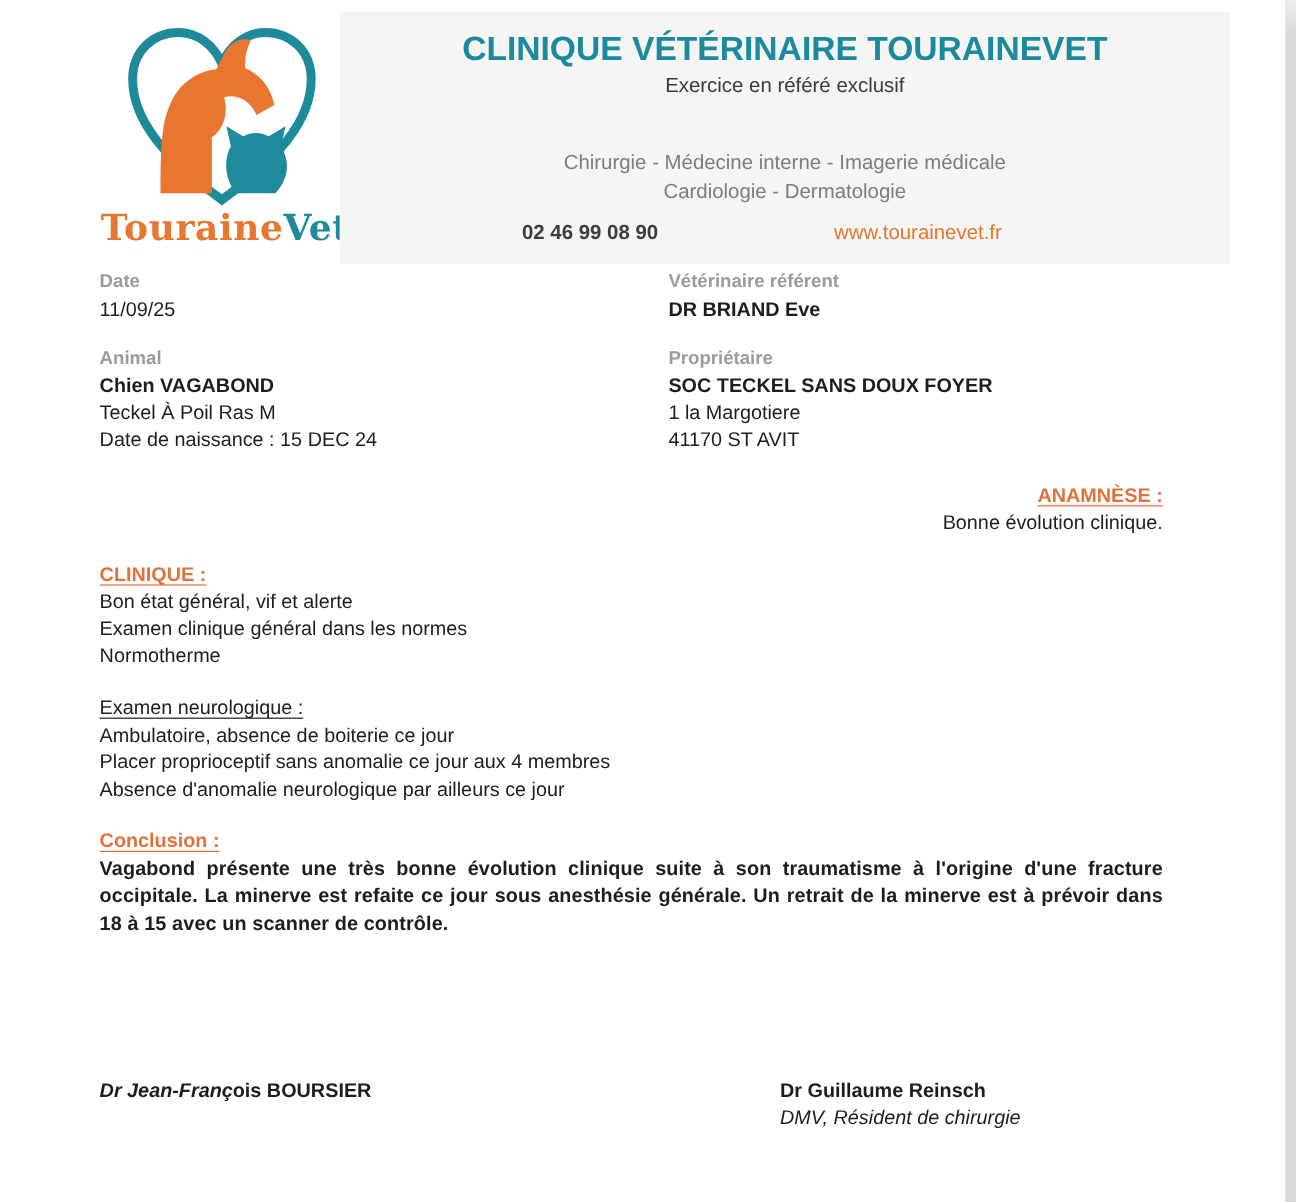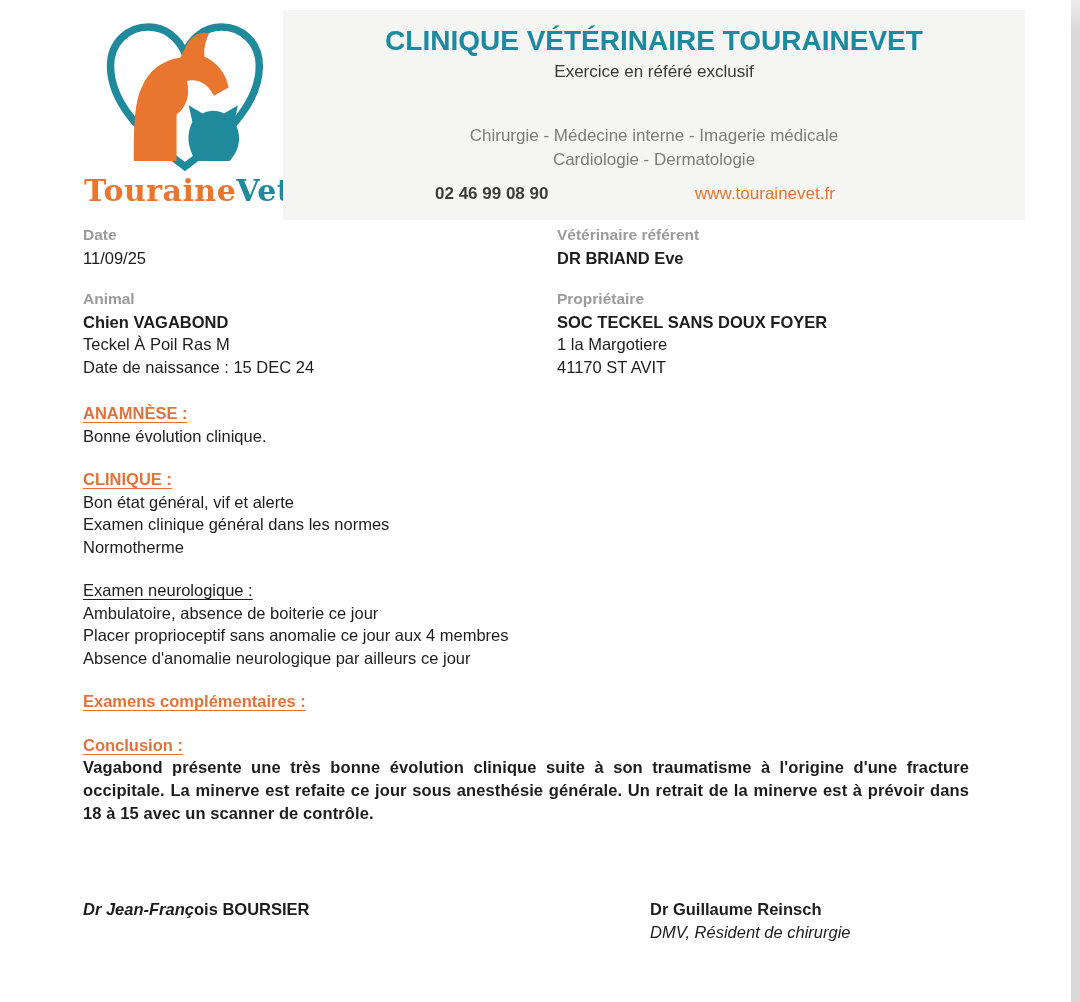--- a/index.html
+++ b/index.html
@@ -165,21 +165,21 @@
         <div class="field-label">Vétérinaire référent</div>
         <div class="bold">DR BRIAND Eve</div>
         <div class="group-gap"></div>
         <div class="field-label">Propriétaire</div>
         <div class="bold">SOC TECKEL SANS DOUX FOYER</div>
         <div>1 la Margotiere</div>
         <div>41170 ST AVIT</div>
       </div>
     </div>
 
-    <div class="section" style="margin-top: 24px;">
+    <div class="section" style="margin-top: 24px; text-align: right;">
       <div class="section-title">ANAMNÈSE :</div>
       <div class="section-body">
         <div>Bonne évolution clinique.</div>
       </div>
     </div>
 
     <div class="section">
       <div class="section-title">CLINIQUE :</div>
       <div class="section-body">
         <div>Bon état général, vif et alerte</div>
@@ -191,21 +191,20 @@
     <div class="section">
       <div class="section-title plain">Examen neurologique :</div>
       <div class="section-body">
         <div>Ambulatoire, absence de boiterie ce jour</div>
         <div>Placer proprioceptif sans anomalie ce jour aux 4 membres</div>
         <div>Absence d'anomalie neurologique par ailleurs ce jour</div>
       </div>
     </div>
 
     <div class="section">
-      <div class="section-title">Examens complémentaires :</div>
     </div>
 
     <div class="section">
       <div class="section-title">Conclusion :</div>
       <div class="conclusion-body">Vagabond présente une très bonne évolution clinique suite à son traumatisme à l'origine d'une fracture occipitale. La minerve est refaite ce jour sous anesthésie générale. Un retrait de la minerve est à prévoir dans 18 à 15 avec un scanner de contrôle.</div>
     </div>
 
   </div>
 
   <div class="signatures">

